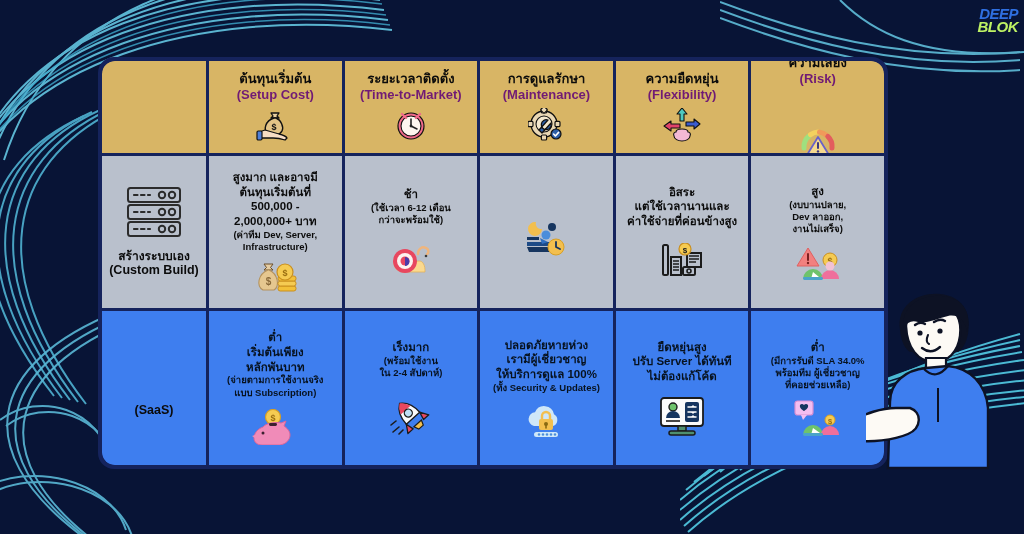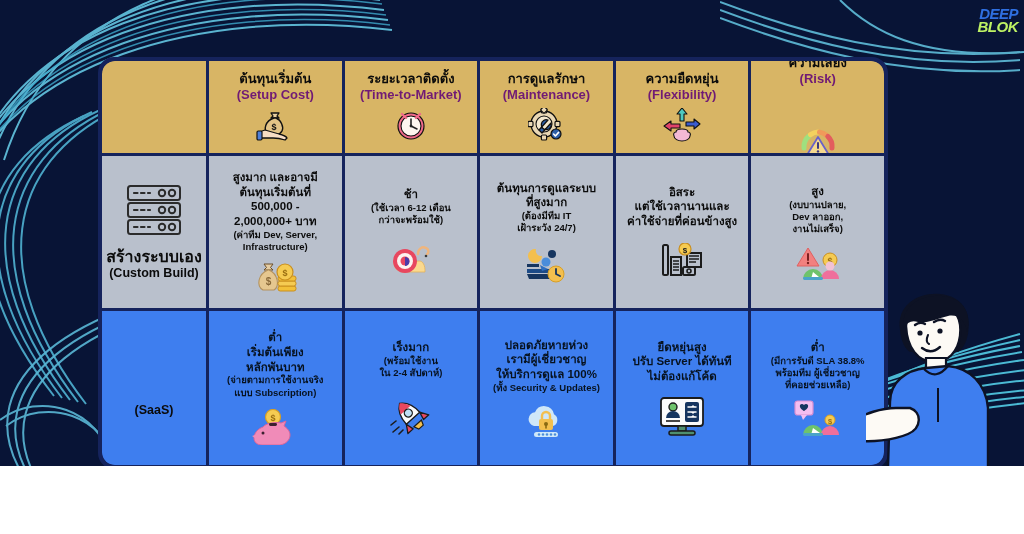--- a/index.html
+++ b/index.html
@@ -3,21 +3,21 @@
 <meta charset="utf-8">
 <style>
   * { box-sizing: border-box; margin: 0; padding: 0; }
   html, body {
     width: 1024px; height: 534px;
     overflow: hidden;
     font-family: "Liberation Sans", "DejaVu Sans", sans-serif;
   }
   #stage {
     position: relative;
-    width: 1024px; height: 466px;
+    width: 1024px; height: 534px;
     background: #081436;
     overflow: hidden;
   }
   
   .swirl { position: absolute; pointer-events: none; }
   .swirl svg { display: block; }
 
   
   #logo {
     position: absolute; right: 6px; top: 8px;
@@ -72,21 +72,21 @@
   .row.blue .c0 { border-bottom-left-radius: 13px; }
   .row.blue .cell:last-child { border-bottom-right-radius: 13px; }
 
   .th-th { font-size: 13px; font-weight: 700; color: #0b0b0b; line-height: 1.15; }
   .th-en { font-size: 13px; font-weight: 700; color: #701a75; line-height: 1.2; }
 
   .body-main { font-size: 11.5px; font-weight: 700; color: #0b0b0b; line-height: 1.28; }
   .body-sub  { font-size: 9.5px; font-weight: 700; color: #0b0b0b; line-height: 1.3; }
   .row.blue .body-main, .row.blue .body-sub { color: #07121f; }
 
-  .rowlabel-th { font-size: 16px; font-weight: 700; color: #0b0b0b; line-height: 1.2; }
+  .rowlabel-th { font-size: 12px; font-weight: 700; color: #0b0b0b; line-height: 1.2; }
   .rowlabel-en { font-size: 12.5px; font-weight: 700; color: #0b0b0b; line-height: 1.2; }
 
   .txtwrap { display: flex; flex-direction: column; align-items: center; }
   .icon { margin-top: 6px; line-height: 1; }
   .icon svg { display: block; }
 
   
   #person { position: absolute; right: 18px; top: 292px; z-index: 5; }
   #person svg { display: block; }
 </style>
@@ -341,26 +341,20 @@
             <circle cx="17" cy="19" r="12" fill="#e8475f"></circle>
             <circle cx="17" cy="19" r="8" fill="#fdf3ef"></circle>
             <circle cx="17" cy="19" r="4.5" fill="#e8475f"></circle>
             <path d="M17 15 a4.5 4.5 0 0 1 0 9z" fill="#4a3ba8"></path>
             <circle cx="38" cy="14" r="1.3" fill="#3a3a3a"></circle>
           </svg>
         </div>
       </div>
 
       <div class="cell cN">
-        <div class="txtwrap">
-          <div class="body-main">ต้นทุนการดูแลระบบ</div>
-          <div class="body-main">ที่สูงมาก</div>
-          <div class="body-sub">(ต้องมีทีม IT</div>
-          <div class="body-sub">เฝ้าระวัง 24/7)</div>
-        </div>
         <div class="icon" style="margin-top:12px;">
           <svg width="48" height="36" viewBox="0 0 48 36">
             <path d="M14 2 a7 7 0 1 0 6 7 a5.5 5.5 0 0 1 -6 -7z" fill="#f3bf4e"></path>
             <circle cx="30" cy="7" r="4" fill="#16355f"></circle>
             <circle cx="24" cy="15" r="4.5" fill="#4a8ddb"></circle>
             <path d="M5 17 h12 v3 H5z" fill="#16355f"></path>
             <path d="M5 22 h26 v4 H5z" fill="#1d4b87"></path>
             <path d="M5 27 h26 l-2 5 H7z" fill="#16355f"></path>
             <path d="M18 18 l8 4 l-6 2z" fill="#2f6fc0"></path>
             <circle cx="34" cy="27" r="8" fill="#f3bf4e" stroke="#d79f25" stroke-width="1"></circle>
@@ -521,21 +515,21 @@
             </g>
             <rect x="21" y="30" width="8" height="5" fill="#4f8f6f" stroke="#1b1b1b" stroke-width="1.5"></rect>
             <rect x="12" y="35" width="26" height="4" rx="2" fill="#4f8f6f" stroke="#1b1b1b" stroke-width="1.5"></rect>
           </svg>
         </div>
       </div>
 
       <div class="cell cN">
         <div class="txtwrap">
           <div class="body-main">ต่ำ</div>
-          <div class="body-sub">(มีการรับดี SLA 38.8%</div>
+          <div class="body-sub">(มีการรับดี SLA 34.0%</div>
           <div class="body-sub">พร้อมทีม ผู้เชี่ยวชาญ</div>
           <div class="body-sub">ที่คอยช่วยเหลือ)</div>
         </div>
         <div class="icon" style="margin-top:8px;">
           <svg width="50" height="36" viewBox="0 0 50 36">
             <rect x="2" y="1" width="18" height="14" rx="2.5" fill="#f3bef0" stroke="#d78fd2" stroke-width="1.2"></rect>
             <path d="M11 5 c-1.5 -2 -5 -1 -4 2 c.6 2 4 4 4 4 s3.4 -2 4 -4 c1 -3 -2.5 -4 -4 -2z" fill="#16355f"></path>
             <path d="M8 15 l2 5 l4 -5z" fill="#f3bef0"></path>
             <path d="M10 35 a10 10 0 0 1 20 0z" fill="#6ec36b"></path>
             <path d="M28 35 a9 9 0 0 1 18 0z" fill="#ef6f9c"></path>

